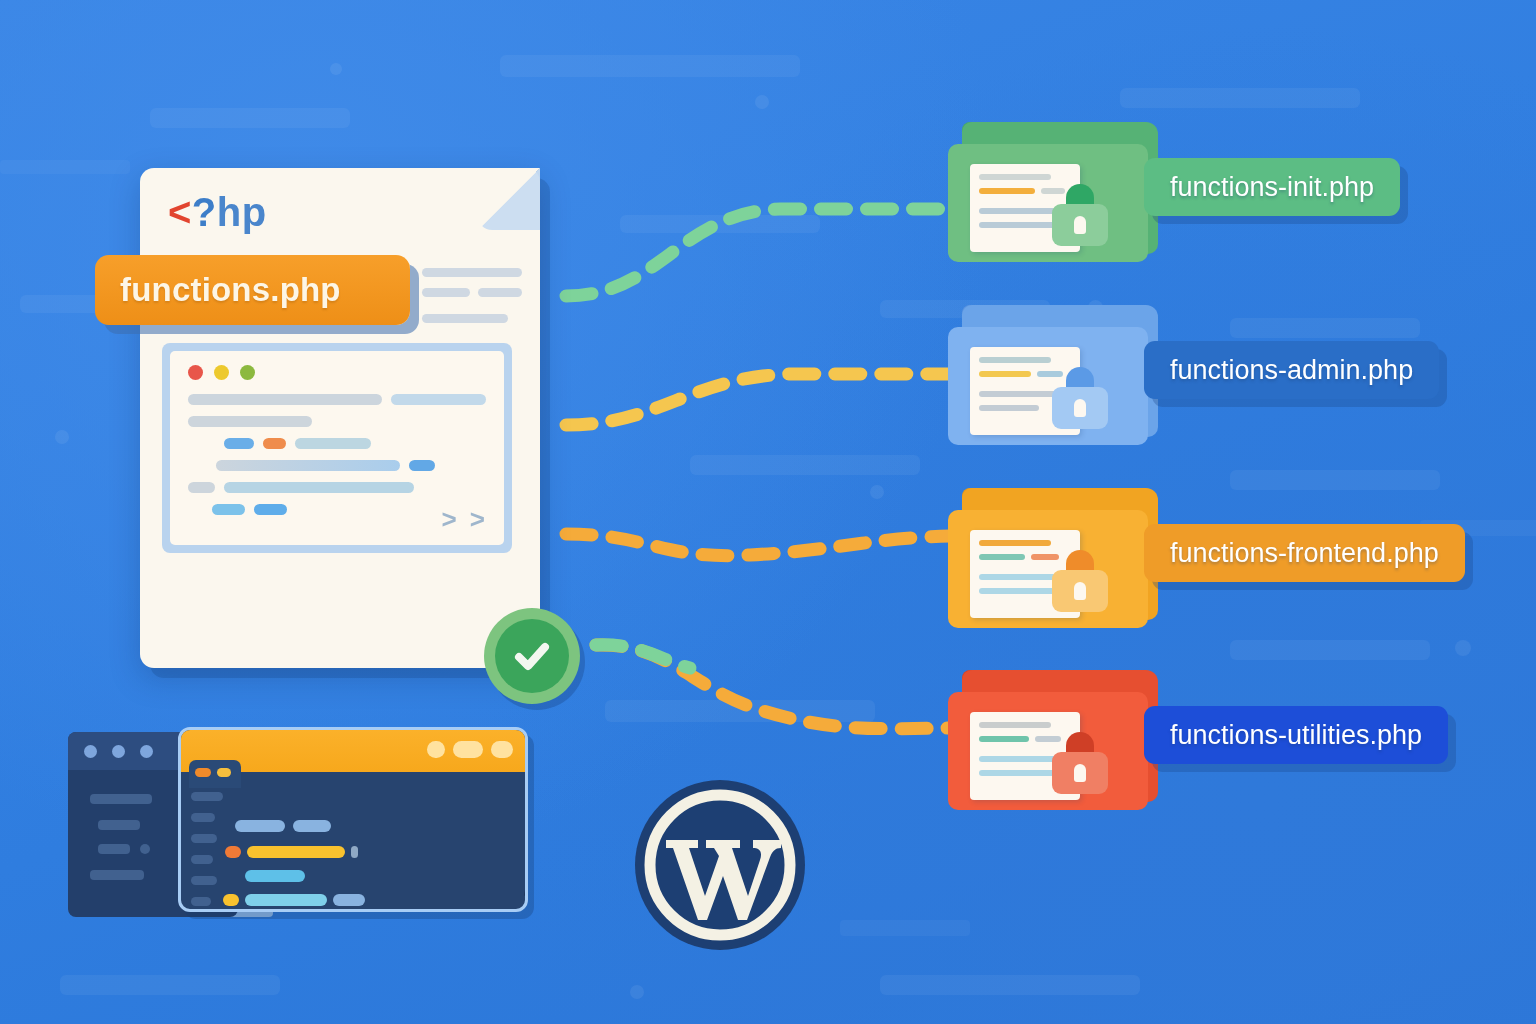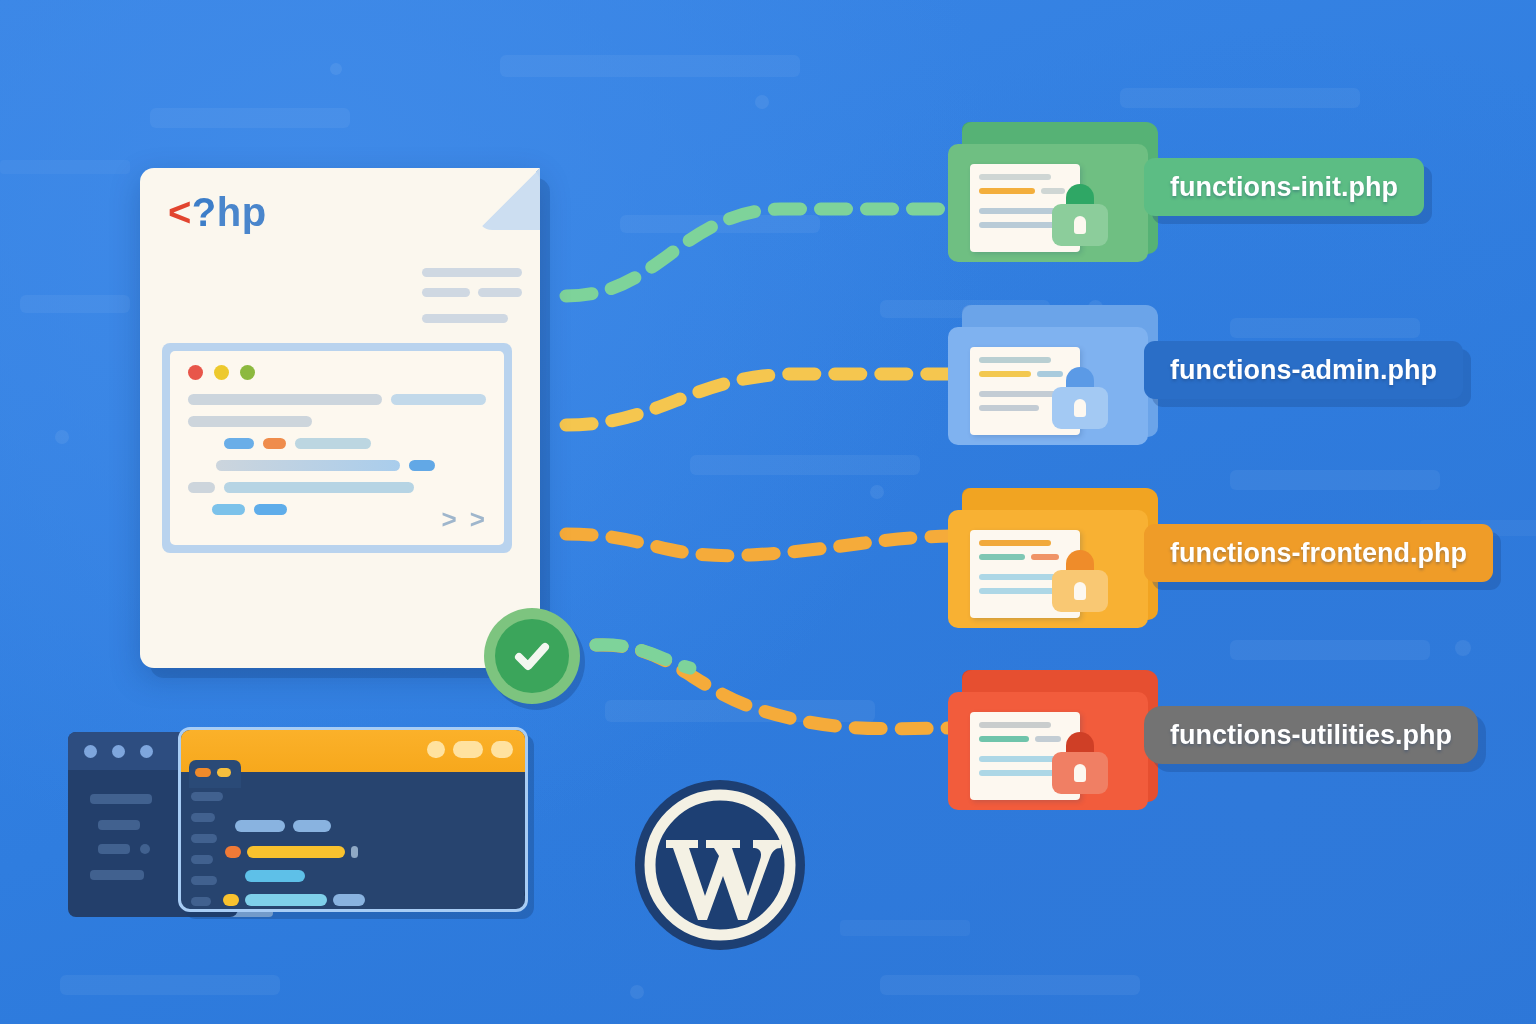--- a/index.html
+++ b/index.html
@@ -103,21 +103,21 @@
   .lockbody{position:absolute;left:0;top:20px;width:56px;height:42px;border-radius:9px;}
   .lockshackle{position:absolute;left:14px;top:0;width:28px;height:30px;border-radius:14px 14px 0 0;}
   .lockhole{position:absolute;left:22px;top:32px;width:12px;height:18px;background:#fdf8f0;border-radius:6px 6px 3px 3px;}
   .fshadow{position:absolute;left:18px;top:16px;width:205px;height:132px;border-radius:12px;
            background:rgba(20,60,115,.30);filter:blur(1px);z-index:-1;}
 
   .label{
     position:absolute;height:58px;border-radius:11px;display:flex;align-items:center;
     box-shadow:8px 8px 0 rgba(25,70,135,.30);
   }
-  .label span{color:#ffffff;font-size:27px;font-weight:700;padding:0 26px;white-space:nowrap;
+  .label span{color:#ffffff;font-size:27px;font-weight:400;padding:0 26px;white-space:nowrap;
                text-shadow:0 2px 3px rgba(30,60,110,.35);}
 
   
   .ide{position:absolute;left:68px;top:727px;width:460px;height:192px;}
   .idepanel{position:absolute;left:0;top:5px;width:170px;height:185px;background:#233f6b;border-radius:8px;}
   .idepanel-top{position:absolute;left:0;top:0;width:170px;height:38px;background:#2d4d80;border-radius:8px 8px 0 0;}
   .idepanel-top i{position:absolute;top:13px;width:13px;height:13px;border-radius:50%;background:#7ea6dd;}
   .ipl{position:absolute;background:#41618f;border-radius:4px;}
   .ideside{position:absolute;left:160px;top:46px;width:45px;height:144px;background:#9dc6f2;border-radius:4px;}
   .idemain{position:absolute;left:110px;top:0;width:350px;height:185px;background:#27446f;border-radius:12px;
@@ -184,20 +184,23 @@
     <div class="phptag">
       <span class="lt">&lt;</span><span class="q">?</span><span class="hp">hp</span>
     </div>
 
     <div class="doclines">
       <div class="dl" style="width:100px;"></div>
       <div class="dl" style="width:48px;display:inline-block;margin-right:8px;"></div><div class="dl" style="width:44px;display:inline-block;"></div>
       <div class="dl" style="width:86px;margin-top:2px;"></div>
     </div>
 
+    <div class="badge">
+      <span>functions.php</span>
+    </div>
 
     <div class="codebox">
       <div class="codeinner">
         <div class="dots">
           <i style="background:#e8564a;"></i>
           <i style="background:#edc92d;"></i>
           <i style="background:#8cb93f;"></i>
         </div>
         <div class="crow">
           <div class="cbar" style="width:196px;background:#ccd5dd;"></div>
@@ -317,21 +320,21 @@
         <div class="ln" style="width:50px;background:#6fc4ab;display:inline-block;margin-right:6px;"></div><div class="ln" style="width:26px;background:#c3cdd4;display:inline-block;"></div>
         <div class="ln" style="width:80px;background:#add7e6;margin-top:2px;"></div>
         <div class="ln" style="width:80px;background:#add7e6;"></div>
       </div>
       <div class="lock">
         <div class="lockshackle" style="background:#cf3f26;"></div>
         <div class="lockbody" style="background:#f07f64;"></div>
         <div class="lockhole"></div>
       </div>
     </div>
-    <div class="label" style="left:196px;top:36px;background:#737373;border-radius:18px;">
+    <div class="label" style="left:196px;top:36px;background:#1d4ed8;">
       <span>functions-utilities.php</span>
     </div>
   </div>
 
   <div class="ide">
     <div class="ideside"></div>
     <div class="idepanel">
       <div class="idepanel-top">
         <i style="left:16px;"></i>
         <i style="left:44px;"></i>

